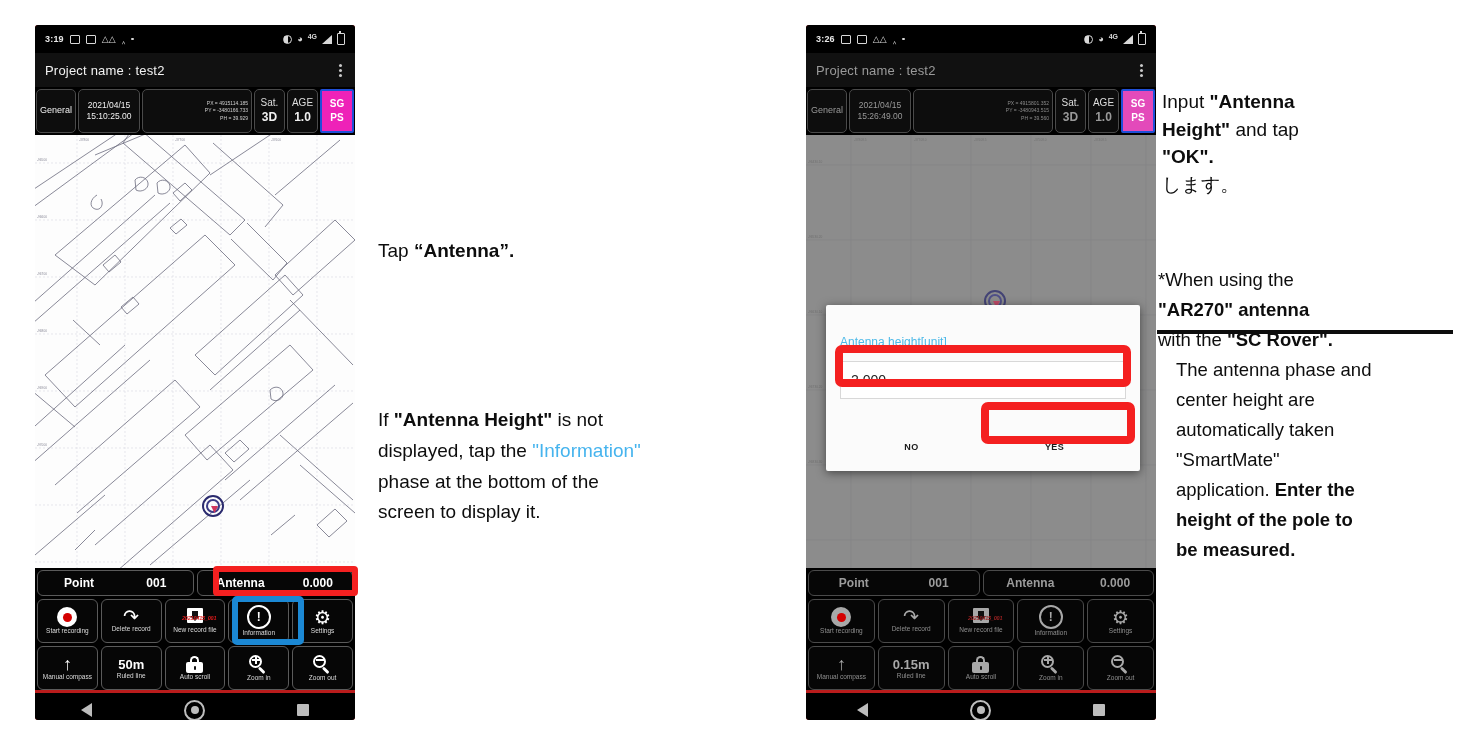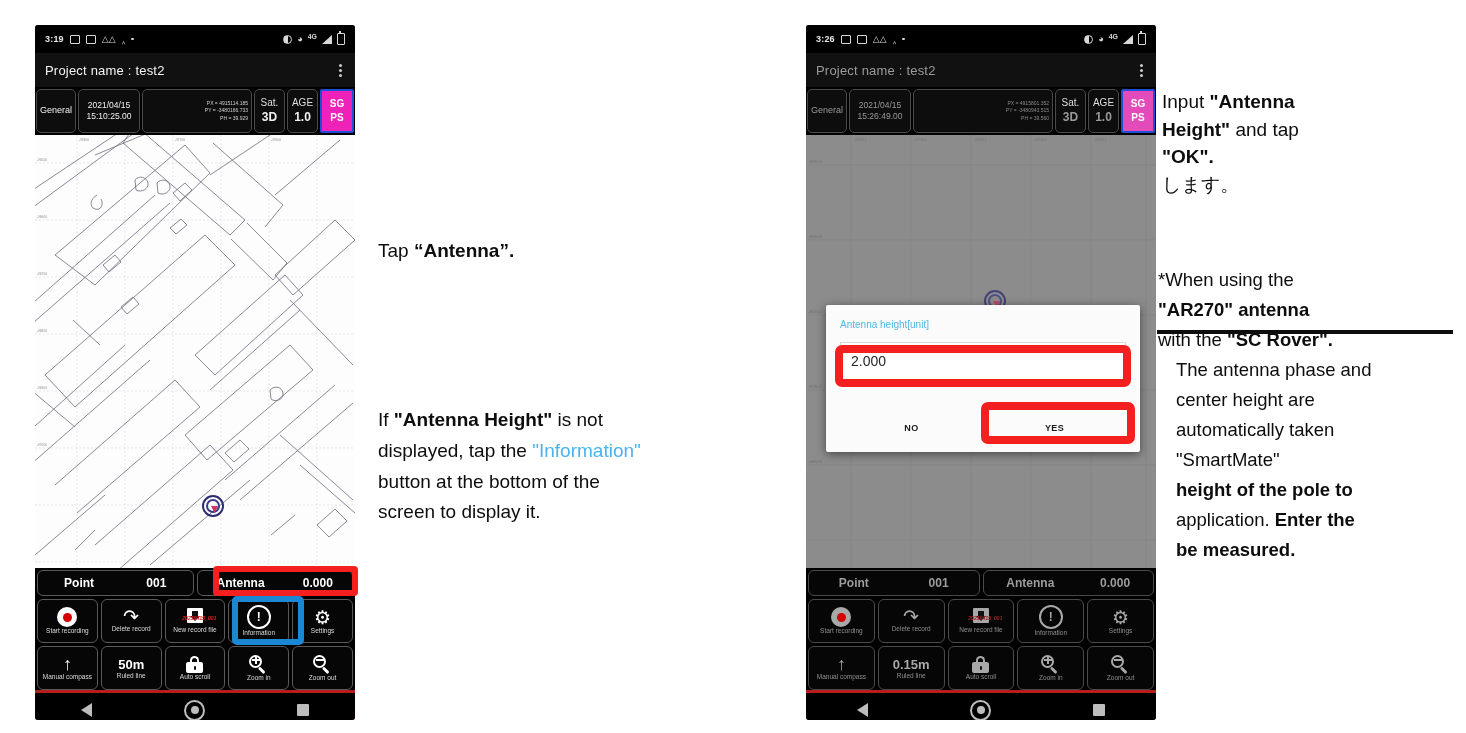--- a/index.html
+++ b/index.html
@@ -148,21 +148,21 @@
   #hl-input{left:835px;top:345px;width:296px;height:42px;border:8px solid #f42020;border-radius:7px;}
   #hl-yes{left:981px;top:402px;width:154px;height:42px;border:8px solid #f42020;border-radius:7px;}
 
   
   .dialog{
     position:absolute;left:826px;top:305px;width:314px;
     background:#fbfbfb;border-radius:2px;
     box-shadow:0 2px 10px rgba(0,0,0,.5);
     padding:14px 14px 12px;box-sizing:border-box;
   }
-  .dlg-title{color:#4cb9e8;font-size:10px;margin-bottom:12px;}
+  .dlg-title{color:#4cb9e8;font-size:12px;margin-bottom:12px;margin-top:16px;}
   .dlg-input{
     background:#fff;border:1px solid #d8d8d8;height:38px;
     display:flex;align-items:center;padding:0 10px;box-sizing:border-box;
     color:#262626;font-size:14px;
   }
   .dlg-btns{display:flex;margin-top:36px;}
   .dlg-btn{flex:1;text-align:center;color:#1b1b1b;font-size:9px;font-weight:bold;letter-spacing:.4px;padding:7px 0;}
 
   
   .ann{position:absolute;color:#0d0d0d;}
@@ -595,21 +595,21 @@
   <span>Tap </span><b>“Antenna”.</b>
 </div>
 
 <div class="ann" id="ann-if-antenna">
   <div>
     <span>If </span><b>"Antenna Height"</b><span> is not</span>
   </div>
   <div>
     <span>displayed, tap the </span><span class="blue">"Information"</span>
   </div>
-  <div>button at the bottom of the</div>
+  <div>phase at the bottom of the</div>
   <div>screen to display it.</div>
 </div>
 
 <div class="ann" id="ann-input-ok">
   <div>
     <span>Input </span><b>"Antenna</b>
   </div>
   <div>
     <b>Height"</b><span> and tap</span>
   </div>
@@ -620,20 +620,20 @@
 <div class="ann" id="ann-note">
   <div>*When using the</div>
   <div><b>"AR270" antenna</b></div>
   <div>
     <span>with the </span><b>"SC Rover".</b>
   </div>
   <div class="note-indent">The antenna phase and</div>
   <div class="note-indent">center height are</div>
   <div class="note-indent">automatically taken</div>
   <div class="note-indent">"SmartMate"</div>
-  <div class="note-indent"><b>height of the pole to</b></div>
   <div class="note-indent">
     <span>application. </span><b>Enter the</b>
   </div>
+  <div class="note-indent"><b>height of the pole to</b></div>
   <div class="note-indent"><b>be measured.</b></div>
 </div>
 
 <div class="rule"></div>
 
 </body></html>

